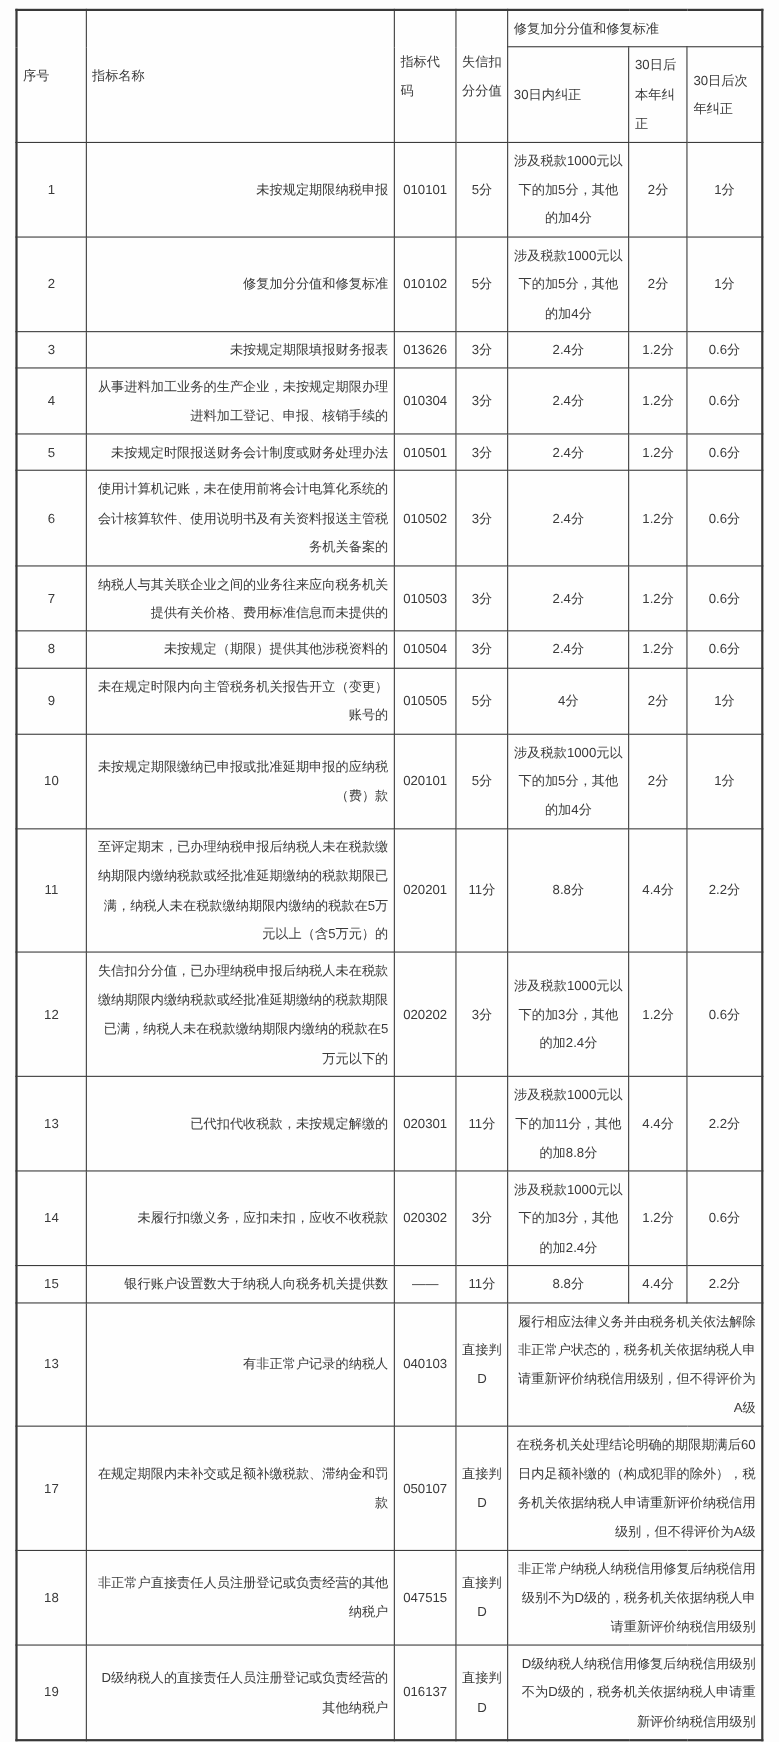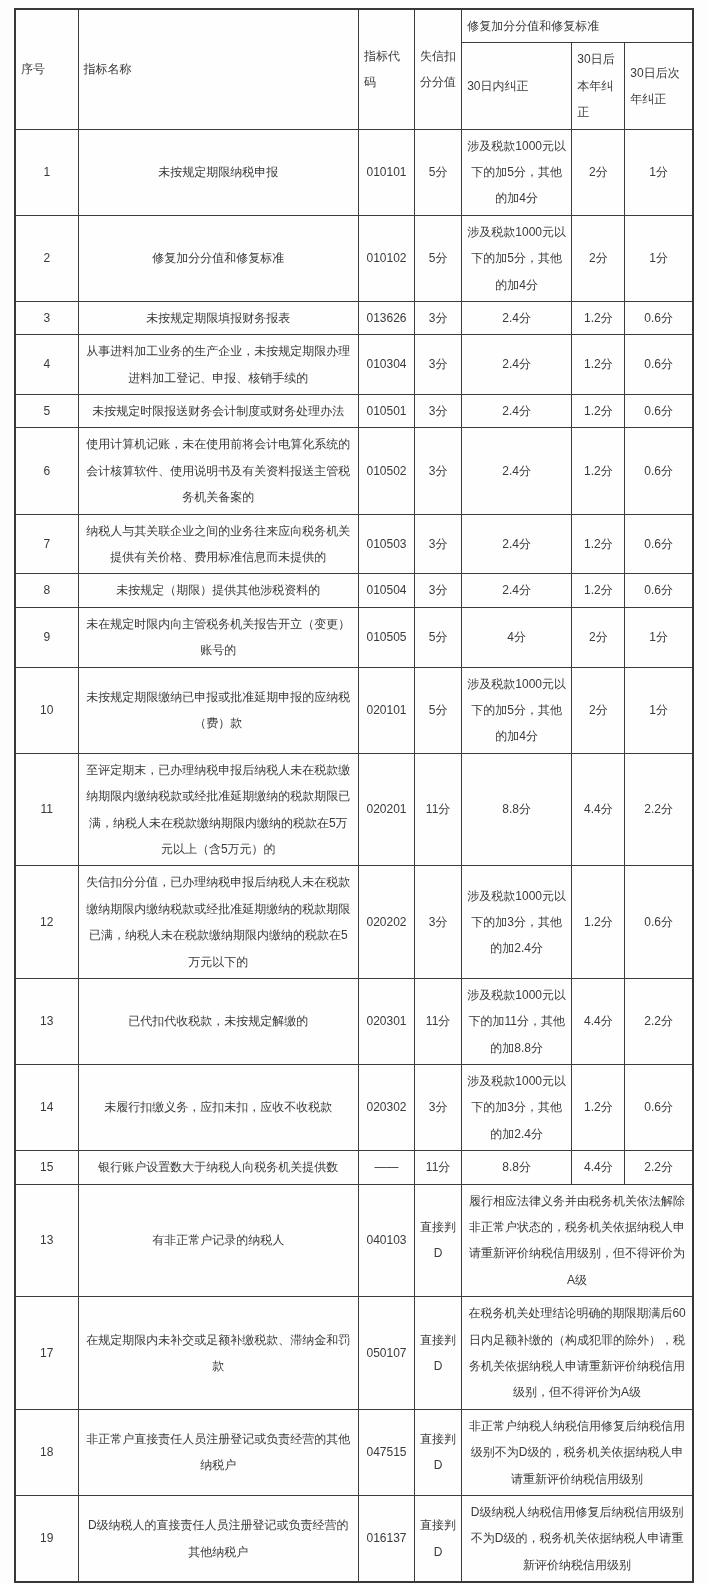--- a/index.html
+++ b/index.html
@@ -32,21 +32,21 @@
     padding: 3px 5px;
     vertical-align: middle;
     word-break: break-all;
     background: #fefefe;
   }
   .main-table th {
     font-weight: normal;
     text-align: left;
   }
   .c-center { text-align: center; }
-  .c-left   { text-align: center; }
+  .c-left   { text-align: right; }
 </style>
 </head>
 <body>
 
 <div class="page">
   <table class="main-table">
     <colgroup>
       <col style="width:63px">
       <col style="width:280px">
       <col style="width:56px">

